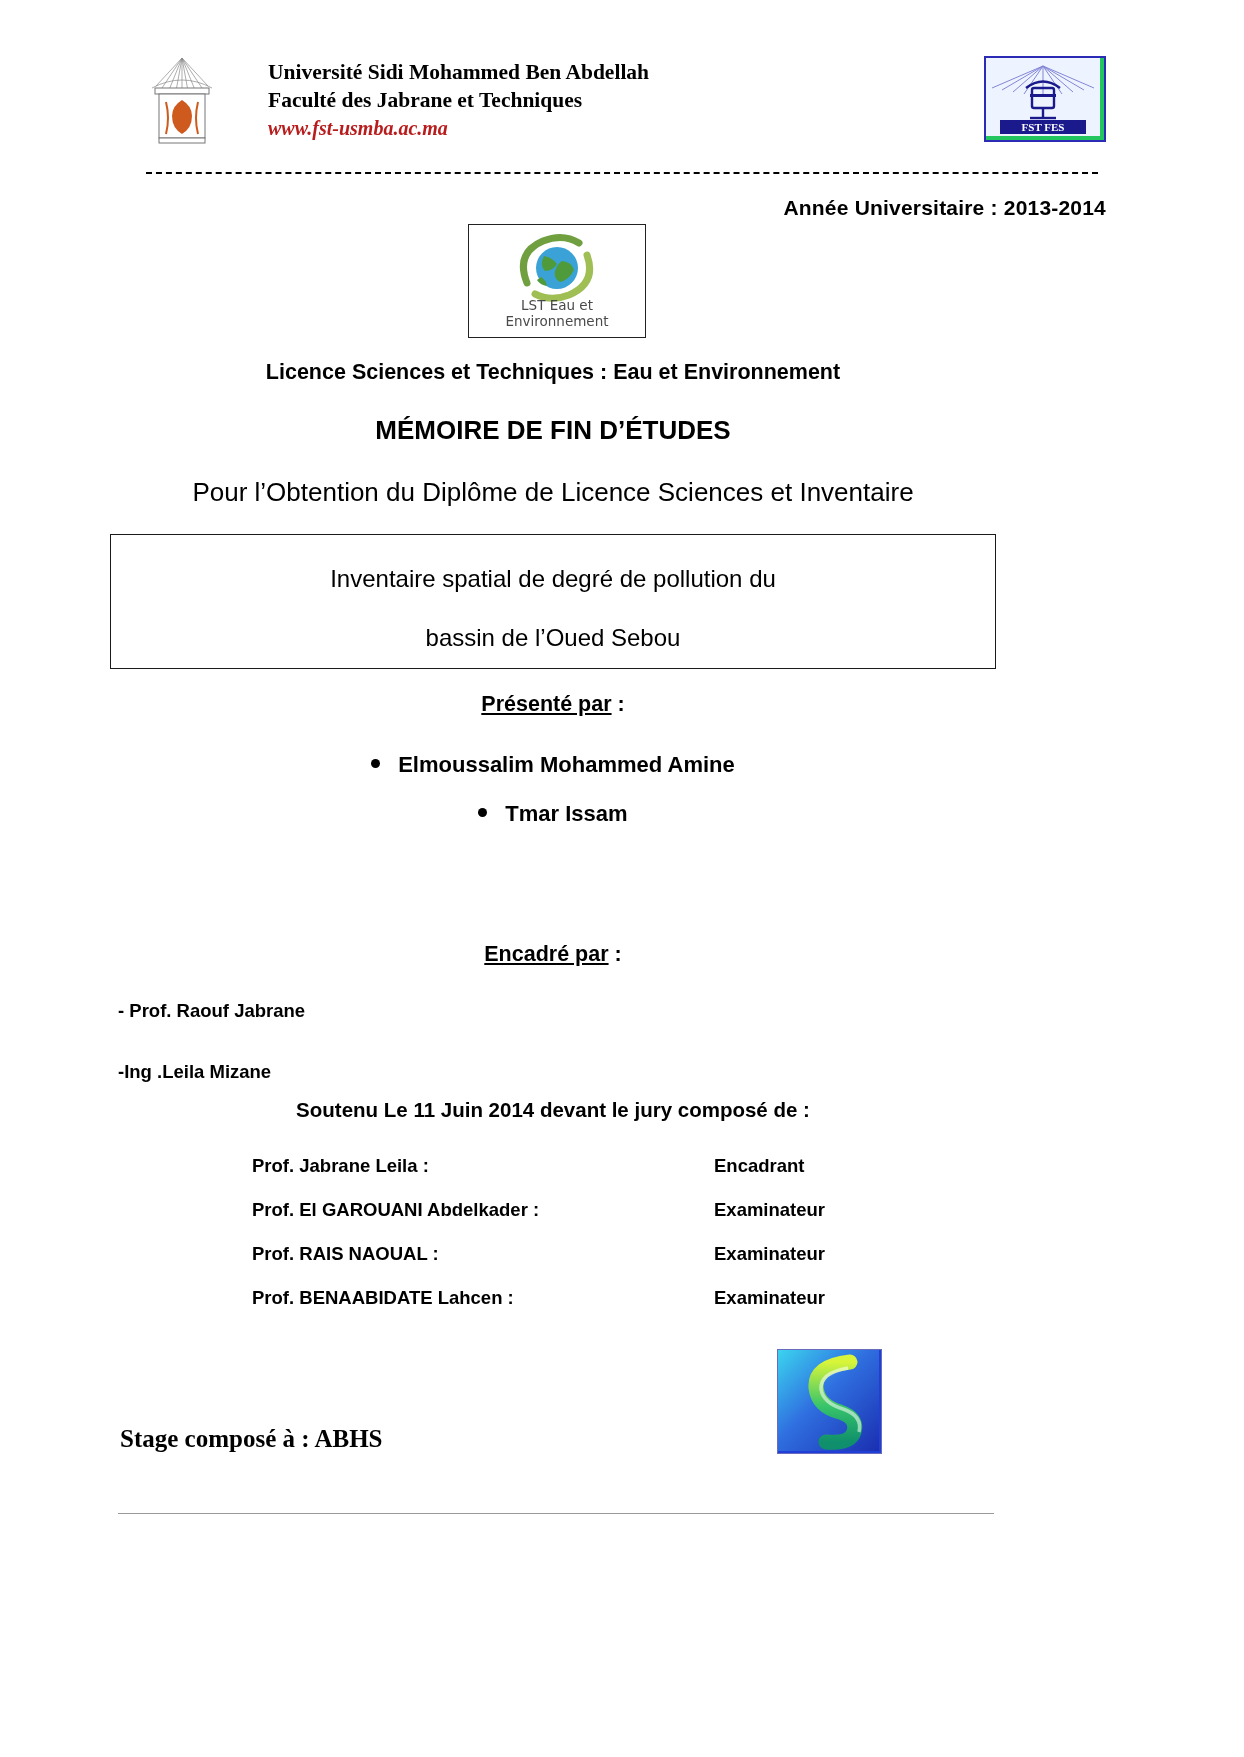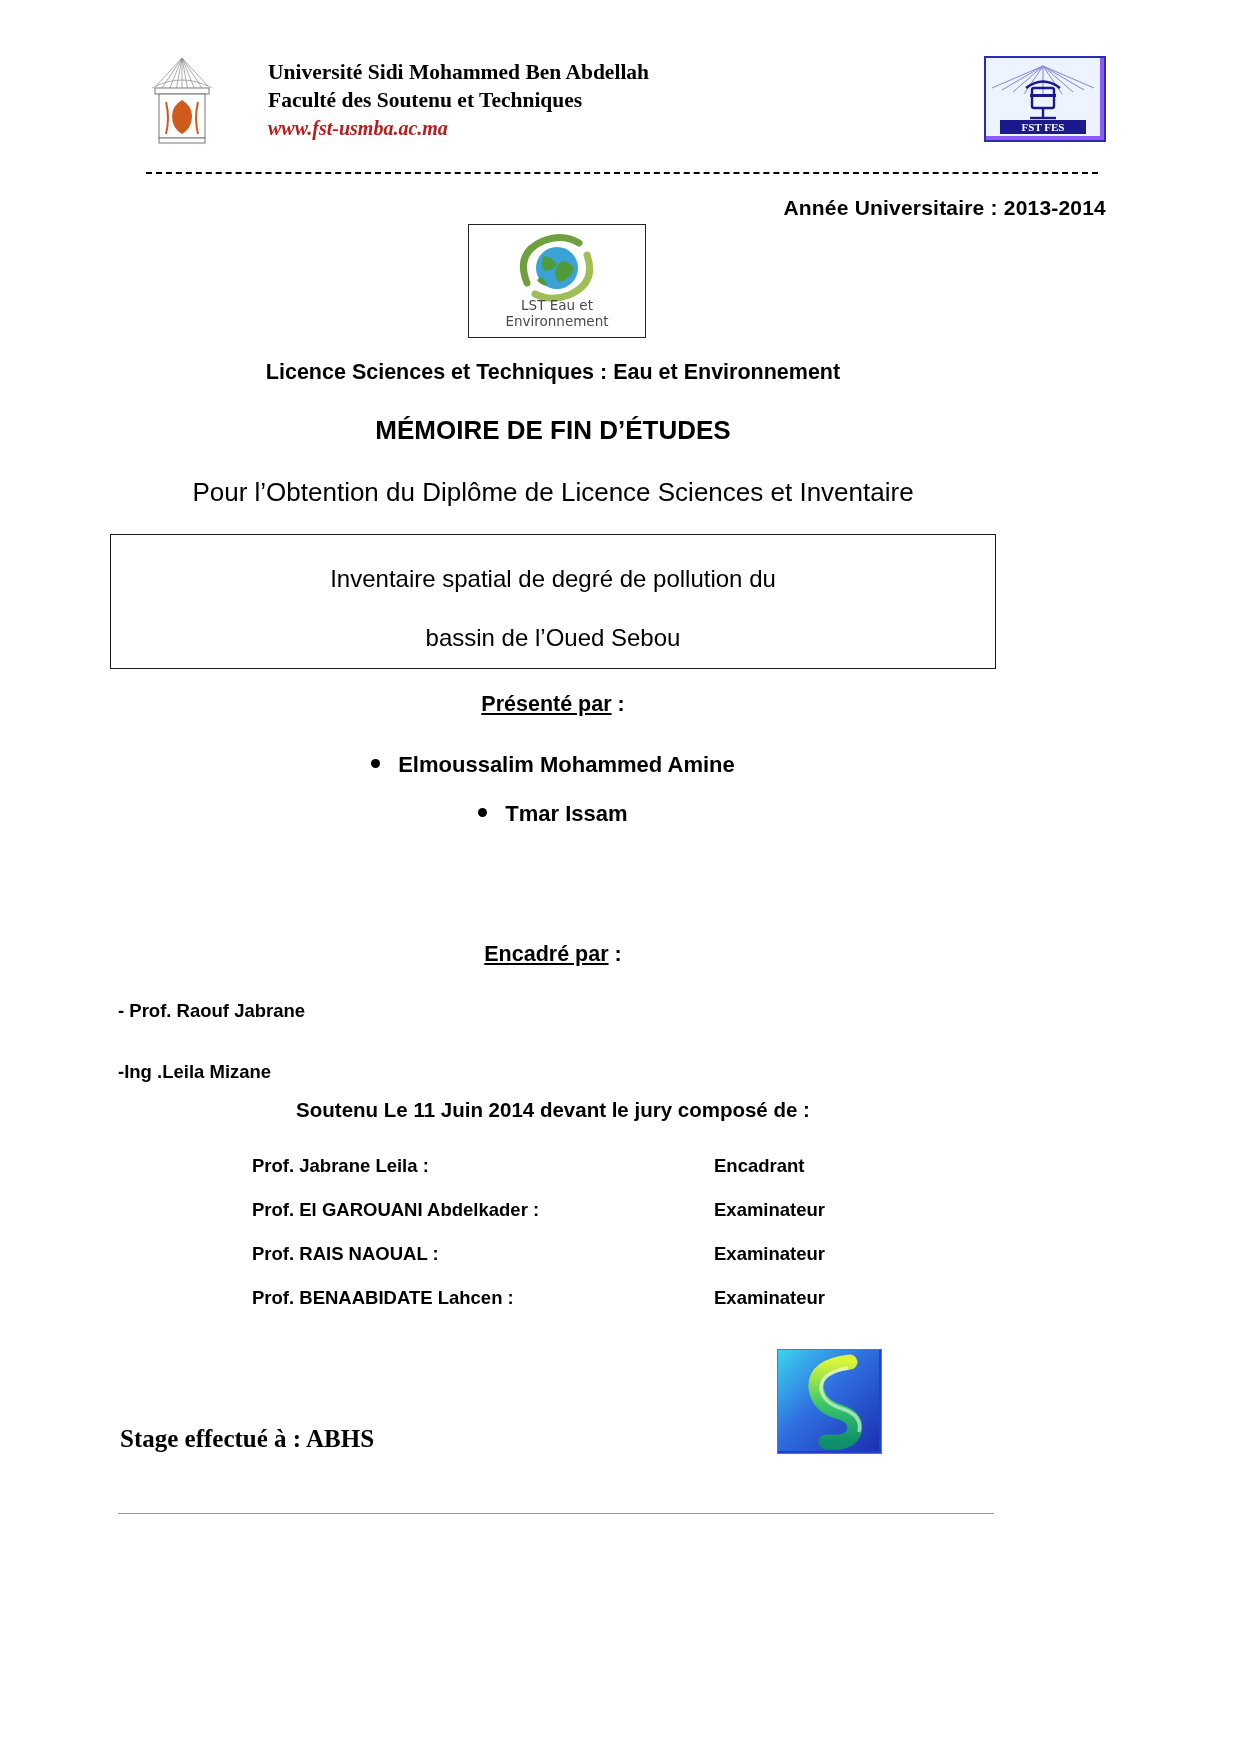--- a/index.html
+++ b/index.html
@@ -54,21 +54,21 @@
   .seal svg { display: block; }
 
   
   .fstlogo {
     position: absolute;
     right: 0;
     top: 4px;
     width: 118px;
     height: 82px;
     border: 2px solid #2b2bb5;
-    background: #8b5cf6;
+    background: #22c55e;
     overflow: hidden;
   }
   .fstlogo svg { display: block; }
 
   .dashline {
     position: absolute;
     top: 172px;
     left: 146px;
     width: 952px;
     border-top: 2px dashed #000;
@@ -277,21 +277,21 @@
         </g>
         <g stroke="#cf5a1e" stroke-width="2" fill="none">
           <path d="M28 50 q4 16 0 32"></path>
           <path d="M60 50 q-4 16 0 32"></path>
         </g>
       </svg>
     </div>
 
     <div class="header-center">
       <div>Université Sidi Mohammed Ben Abdellah</div>
-      <div>Faculté des Soutenu et Techniques</div>
+      <div>Faculté des Jabrane et Techniques</div>
       <div class="url">www.fst-usmba.ac.ma</div>
     </div>
 
     <div class="fstlogo">
       <svg width="114" height="78" viewBox="0 0 114 78" xmlns="http://www.w3.org/2000/svg">
         <rect x="0" y="0" width="114" height="78" fill="#eef4ff"></rect>
         <g stroke="#2b2bb5" stroke-width="1" opacity="0.55">
           <path d="M57 8 L6 30 M57 8 L16 32 M57 8 L27 34 M57 8 L38 36 M57 8 L57 36 M57 8 L76 36 M57 8 L87 34 M57 8 L98 32 M57 8 L108 30"></path>
         </g>
         <g fill="none" stroke="#1a1a8c" stroke-width="2.4">
@@ -390,17 +390,17 @@
           <stop offset="55%" stop-color="#37c46a"></stop>
           <stop offset="100%" stop-color="#0f8f6b"></stop>
         </linearGradient>
       </defs>
       <rect x="0" y="0" width="101" height="101" fill="url(#bg)"></rect>
       <path d="M72 12 q-36 4 -34 26 q2 18 24 24 q18 6 14 20 q-4 12 -28 10" fill="none" stroke="url(#wave)" stroke-width="15" stroke-linecap="round"></path>
       <path d="M70 18 q-28 5 -27 21 q2 14 22 20 q20 7 16 23" fill="none" stroke="#ffffff" stroke-width="3.5" opacity="0.55"></path>
     </svg>
   </div>
 
-  <div class="stage">Stage effectué à : ABHS</div>
+  <div class="stage">Stage composé à : ABHS</div>
 
   <div class="footrule"></div>
 
 </div>
 
 </body></html>

